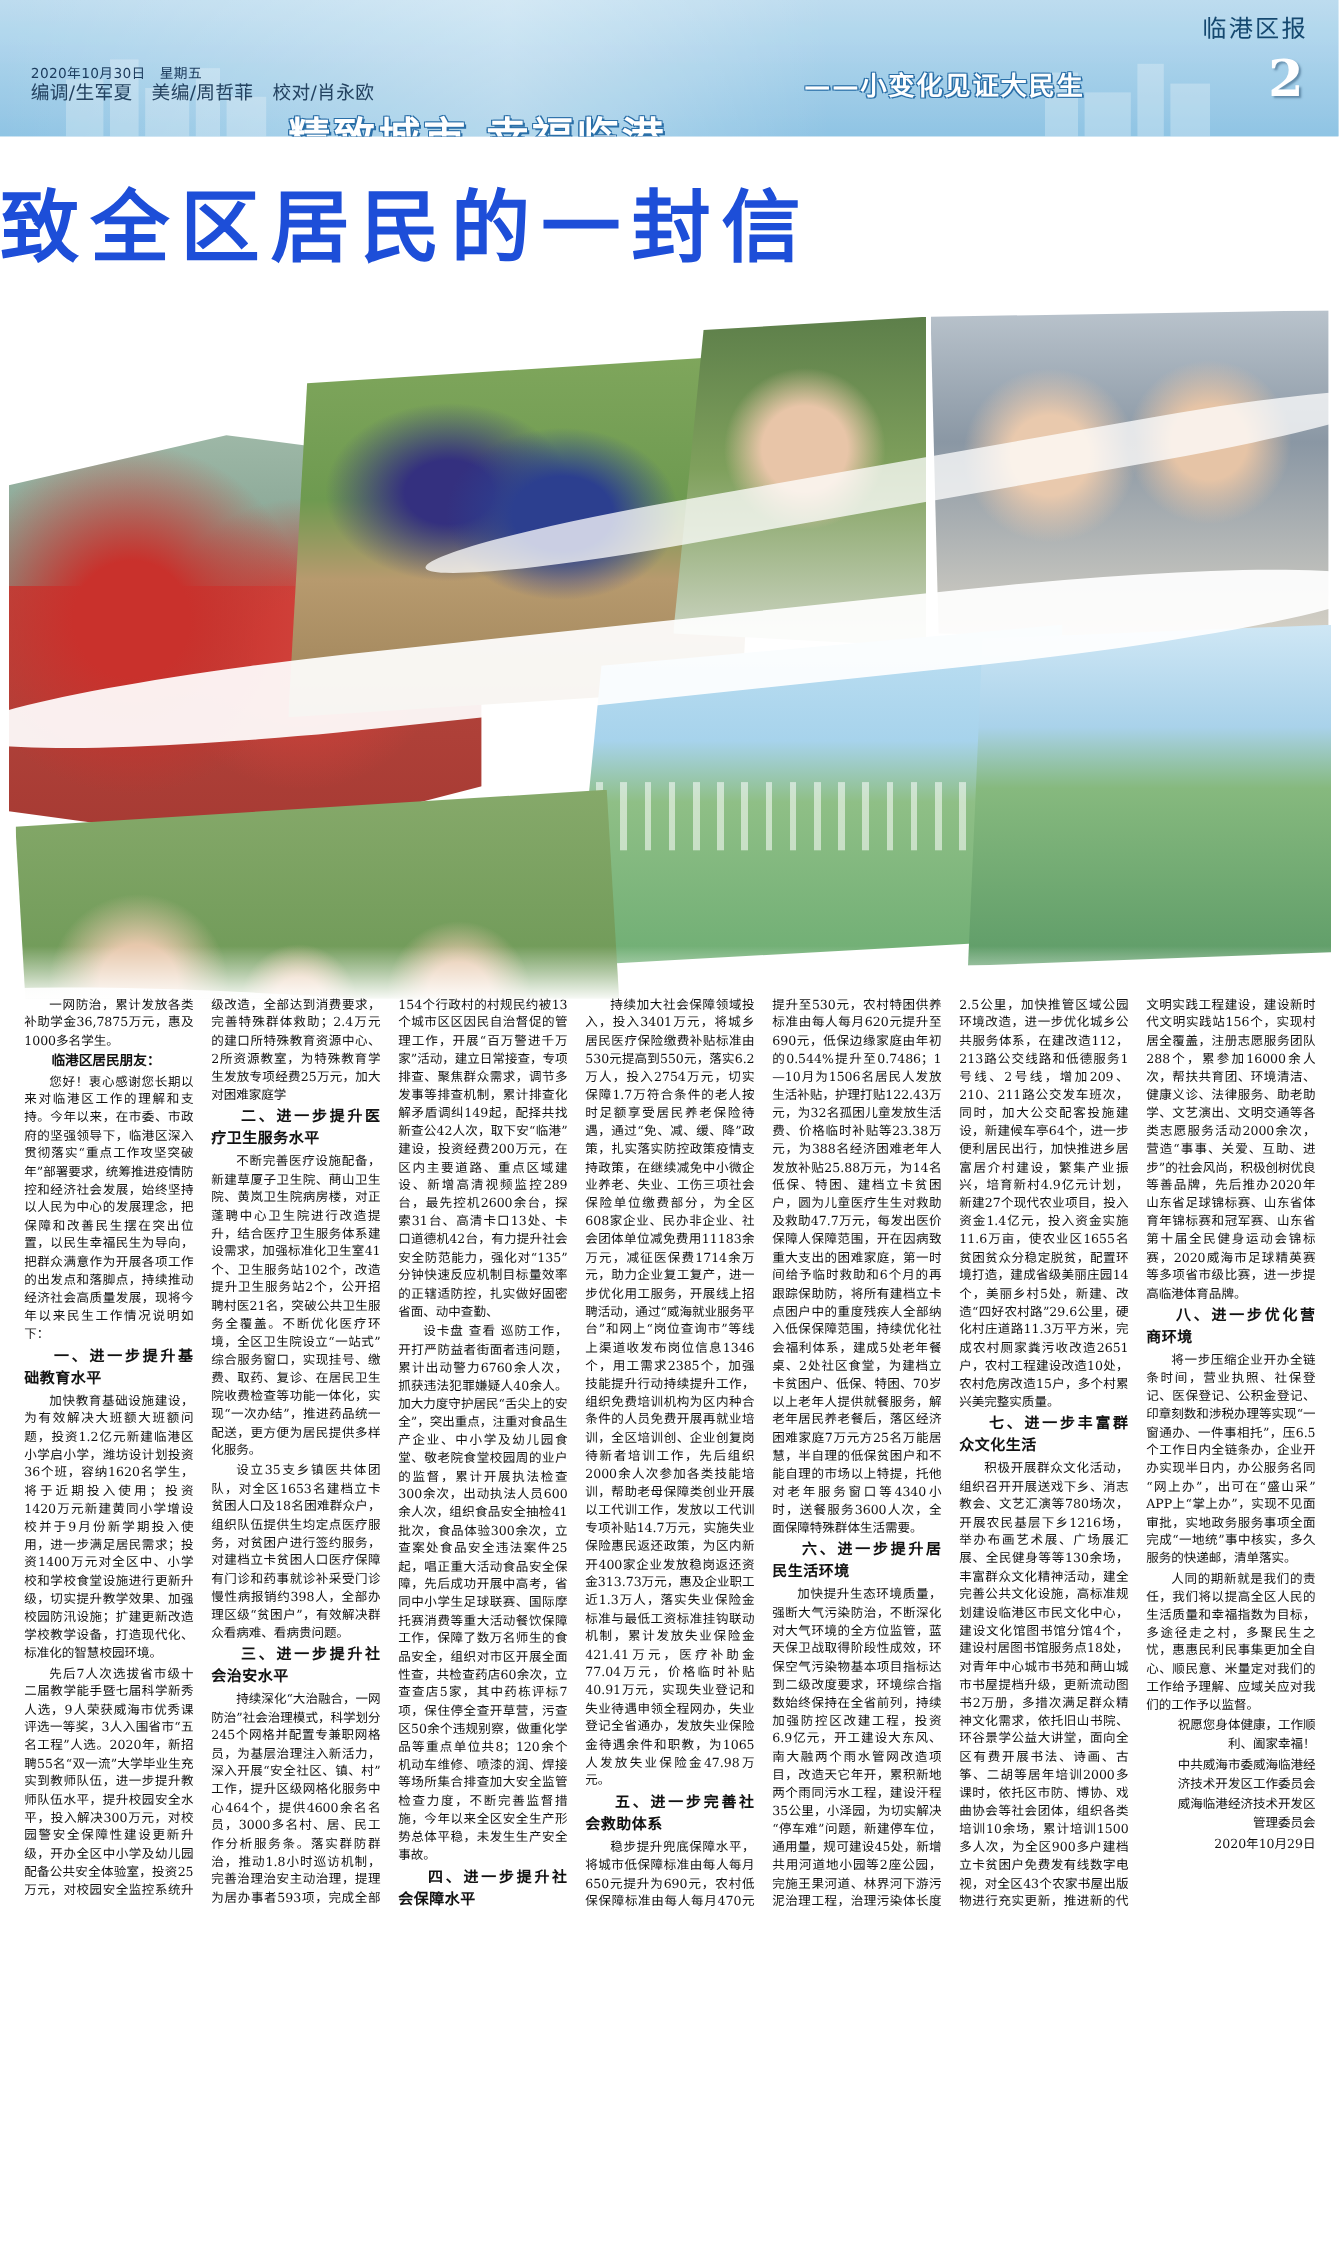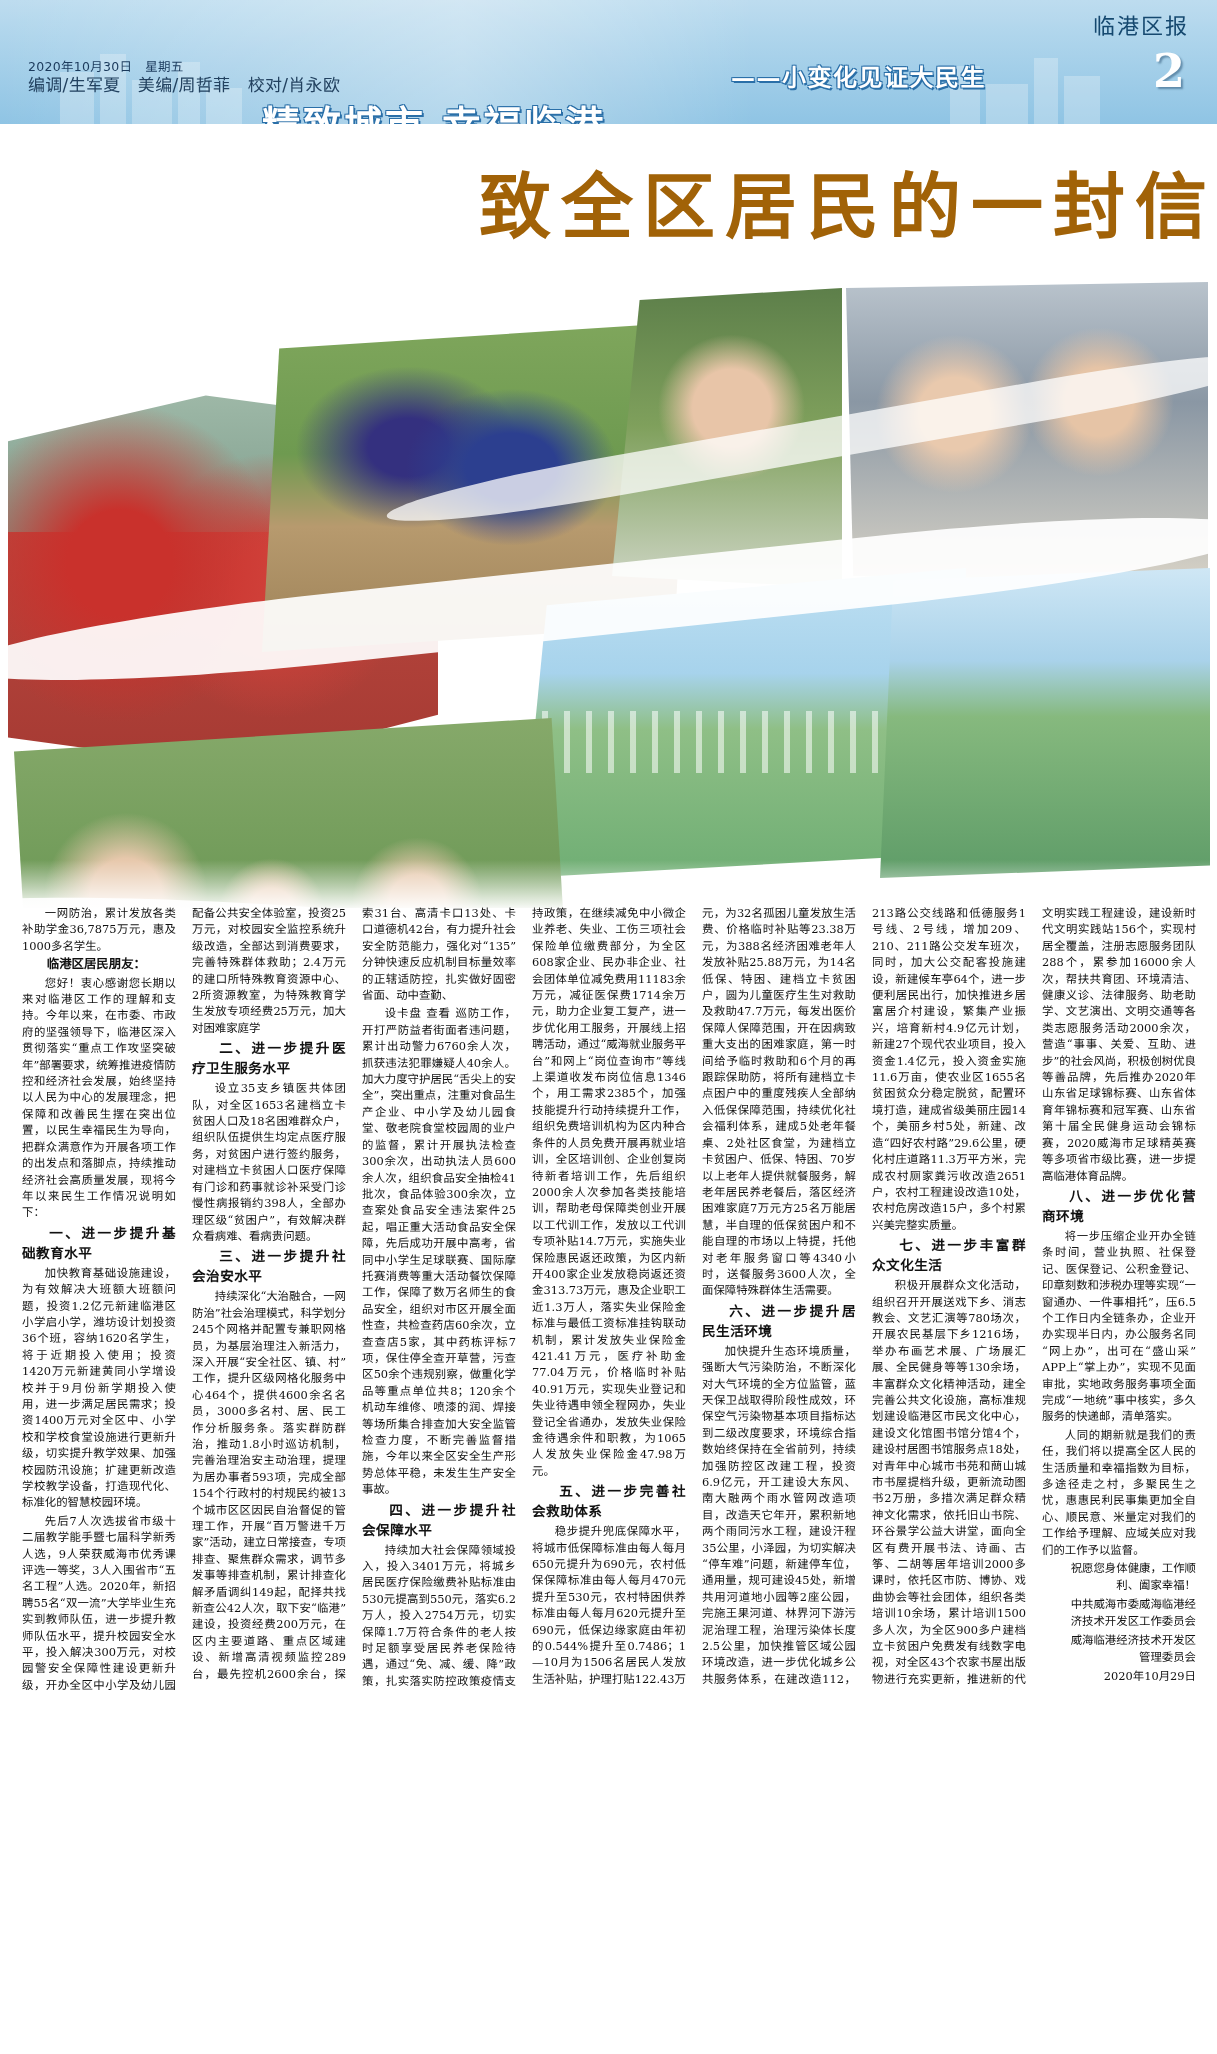--- a/index.html
+++ b/index.html
@@ -55,24 +55,24 @@
   }
   .paper-logo {
     position: absolute; right: 28px; top: 8px;
     font-family: "DejaVu Serif","Liberation Serif", serif;
     font-size: 22px; font-weight: normal; color: #15486f;
     letter-spacing: 2px;
   }
 
   
   .headline {
-    position: absolute; top: 148px; left: 0; width: 1217px; text-align: right;
+    position: absolute; top: 148px; left: 0; width: 1217px; text-align: left;
     font-family: "DejaVu Serif","Liberation Serif", serif;
     font-weight: bold; font-size: 72px; letter-spacing: 10px;
-    color: #a16207;
+    color: #1d4ed8;
   }
 
   
   .collage { position: absolute; top: 268px; left: 0; width: 1217px; height: 640px; overflow: hidden; }
   .ph { position: absolute; overflow: hidden; }
   .ph .inner { width: 100%; height: 100%; }
 
   .ph-drummers { left: 8px; top: 120px; width: 430px; height: 380px;
     clip-path: polygon(0% 14%, 46% 2%, 100% 10%, 100% 86%, 52% 100%, 0% 92%); }
   .ph-drummers .inner {
@@ -234,20 +234,21 @@
       <p class="topnote">一网防治，累计发放各类补助学金36,7875万元，惠及1000多名学生。</p>
 
       <p class="lead-label">临港区居民朋友：</p>
       <p>您好！衷心感谢您长期以来对临港区工作的理解和支持。今年以来，在市委、市政府的坚强领导下，临港区深入贯彻落实“重点工作攻坚突破年”部署要求，统筹推进疫情防控和经济社会发展，始终坚持以人民为中心的发展理念，把保障和改善民生摆在突出位置，以民生幸福民生为导向，把群众满意作为开展各项工作的出发点和落脚点，持续推动经济社会高质量发展，现将今年以来民生工作情况说明如下：</p>
 
       <p class="sec-h">一、进一步提升基础教育水平</p>
       <p>加快教育基础设施建设，为有效解决大班额大班额问题，投资1.2亿元新建临港区小学启小学，潍坊设计划投资36个班，容纳1620名学生，将于近期投入使用；投资1420万元新建黄同小学增设校并于9月份新学期投入使用，进一步满足居民需求；投资1400万元对全区中、小学校和学校食堂设施进行更新升级，切实提升教学效果、加强校园防汛设施；扩建更新改造学校教学设备，打造现代化、标准化的智慧校园环境。</p>
       <p>先后7人次选拔省市级十二届教学能手暨七届科学新秀人选，9人荣获威海市优秀课评选一等奖，3人入围省市“五名工程”人选。2020年，新招聘55名“双一流”大学毕业生充实到教师队伍，进一步提升教师队伍水平，提升校园安全水平，投入解决300万元，对校园警安全保障性建设更新升级，开办全区中小学及幼儿园配备公共安全体验室，投资25万元，对校园安全监控系统升级改造，全部达到消费要求，完善特殊群体救助；2.4万元的建口所特殊教育资源中心、2所资源教室，为特殊教育学生发放专项经费25万元，加大对困难家庭学</p>
 
       <p class="sec-h">二、进一步提升医疗卫生服务水平</p>
+      <p>不断完善医疗设施配备，新建草厦子卫生院、蔄山卫生院、黄岚卫生院病房楼，对正蓬聘中心卫生院进行改造提升，结合医疗卫生服务体系建设需求，加强标准化卫生室41个、卫生服务站102个，改造提升卫生服务站2个，公开招聘村医21名，突破公共卫生服务全覆盖。不断优化医疗环境，全区卫生院设立“一站式”综合服务窗口，实现挂号、缴费、取药、复诊、在居民卫生院收费检查等功能一体化，实现“一次办结”，推进药品统一配送，更方便为居民提供多样化服务。</p>
       <p>设立35支乡镇医共体团队，对全区1653名建档立卡贫困人口及18名困难群众户，组织队伍提供生均定点医疗服务，对贫困户进行签约服务，对建档立卡贫困人口医疗保障有门诊和药事就诊补采受门诊慢性病报销约398人，全部办理区级“贫困户”，有效解决群众看病难、看病贵问题。</p>
 
       <p class="sec-h">三、进一步提升社会治安水平</p>
       <p>持续深化“大治融合，一网防治”社会治理模式，科学划分245个网格并配置专兼职网格员，为基层治理注入新活力，深入开展“安全社区、镇、村”工作，提升区级网格化服务中心464个，提供4600余名名员，3000多名村、居、民工作分析服务条。落实群防群治，推动1.8小时巡访机制，完善治理治安主动治理，提理为居办事者593项，完成全部154个行政村的村规民约被13个城市区区因民自治督促的管理工作，开展“百万警进千万家”活动，建立日常接查，专项排查、聚焦群众需求，调节多发事等排查机制，累计排查化解矛盾调纠149起，配择共找新查公42人次，取下安“临港”建设，投资经费200万元，在区内主要道路、重点区域建设、新增高清视频监控289台，最先控机2600余台，探索31台、高清卡口13处、卡口道德机42台，有力提升社会安全防范能力，强化对“135”分钟快速反应机制目标量效率的正辖适防控，扎实做好固密省面、动中查勤、</p>
 
       <p>设卡盘
 查看 巡防工作，开打严防益者街面者违问题，累计出动警力6760余人次，抓获违法犯罪嫌疑人40余人。加大力度守护居民“舌尖上的安全”，突出重点，注重对食品生产企业、中小学及幼儿园食堂、敬老院食堂校园周的业户的监督，累计开展执法检查300余次，出动执法人员600余人次，组织食品安全抽检41批次，食品体验300余次，立查案处食品安全违法案件25起，唱正重大活动食品安全保障，先后成功开展中高考，省同中小学生足球联赛、国际摩托赛消费等重大活动餐饮保障工作，保障了数万名师生的食品安全，组织对市区开展全面性查，共检查药店60余次，立查查店5家，其中药栋评标7项，保住停全查开草营，污查区50余个违规别察，做重化学品等重点单位共8；120余个机动车维修、喷漆的润、焊接等场所集合排查加大安全监管检查力度，不断完善监督措施，今年以来全区安全生产形势总体平稳，未发生生产安全事故。</p>
 
       <p class="sec-h">四、进一步提升社会保障水平</p>
       <p>持续加大社会保障领域投入，投入3401万元，将城乡居民医疗保险缴费补贴标准由530元提高到550元，落实6.2万人，投入2754万元，切实保障1.7万符合条件的老人按时足额享受居民养老保险待遇，通过“免、减、缓、降”政策，扎实落实防控政策疫情支持政策，在继续减免中小微企业养老、失业、工伤三项社会保险单位缴费部分，为全区608家企业、民办非企业、社会团体单位减免费用11183余万元，减征医保费1714余万元，助力企业复工复产，进一步优化用工服务，开展线上招聘活动，通过“威海就业服务平台”和网上“岗位查询市”等线上渠道收发布岗位信息1346个，用工需求2385个，加强技能提升行动持续提升工作，组织免费培训机构为区内种合条件的人员免费开展再就业培训，全区培训创、企业创复岗待新者培训工作，先后组织2000余人次参加各类技能培训，帮助老母保障类创业开展以工代训工作，发放以工代训专项补贴14.7万元，实施失业保险惠民返还政策，为区内新开400家企业发放稳岗返还资金313.73万元，惠及企业职工近1.3万人，落实失业保险金标准与最低工资标准挂钩联动机制，累计发放失业保险金421.41万元，医疗补助金77.04万元，价格临时补贴40.91万元，实现失业登记和失业待遇申领全程网办，失业登记全省通办，发放失业保险金待遇余件和职教，为1065人发放失业保险金47.98万元。</p>

